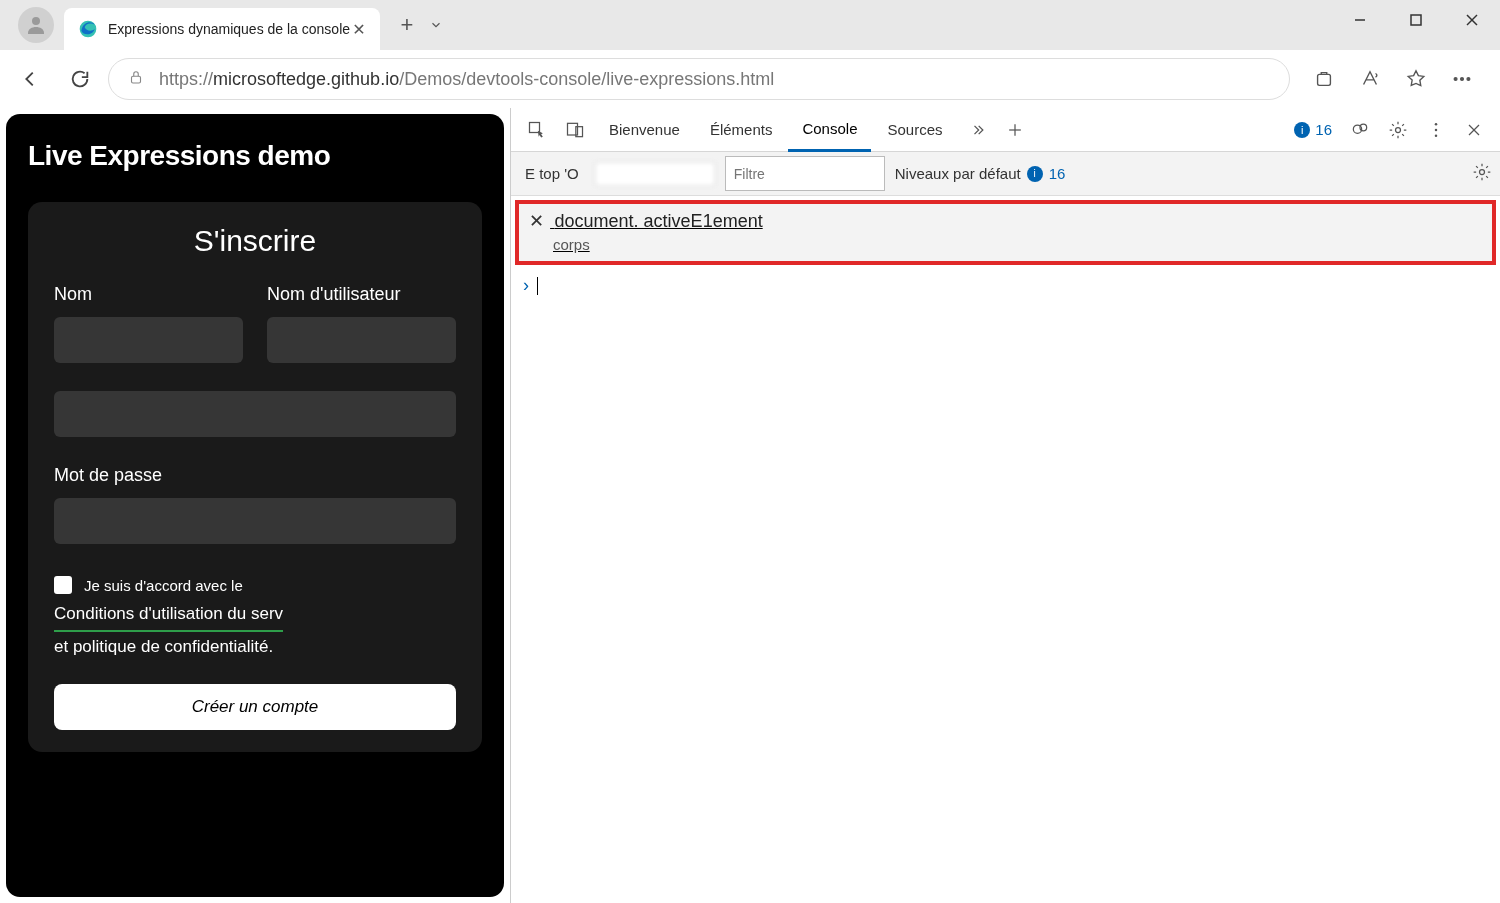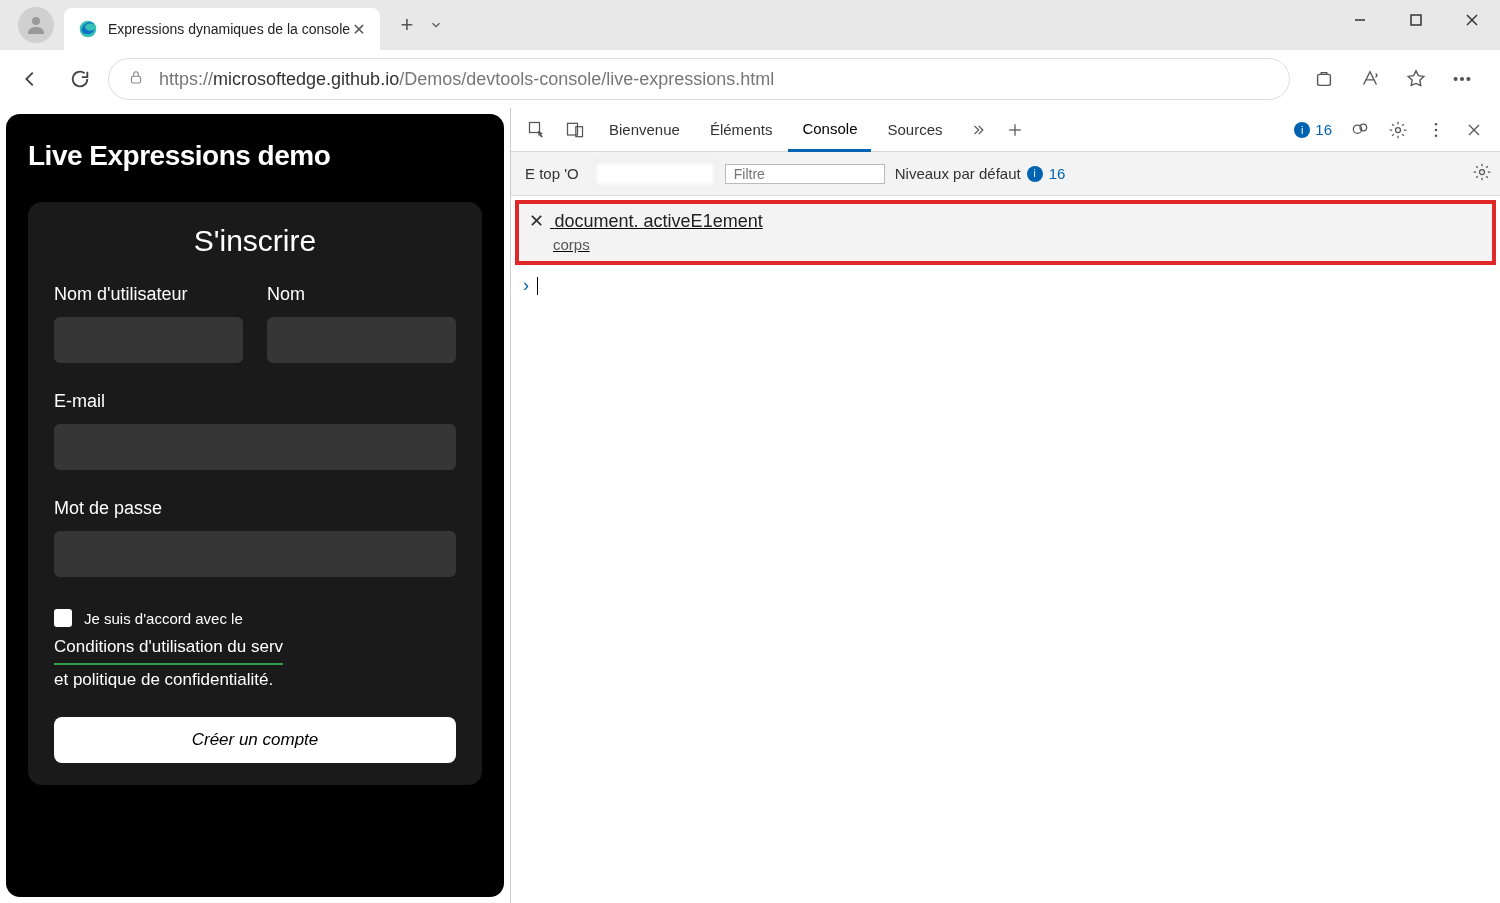--- a/index.html
+++ b/index.html
@@ -54,21 +54,21 @@
 .dt-tabs .tabitem { padding: 0 14px; height: 44px; display: flex; align-items: center; font-size: 15px; color: #333; text-align: right; }
 .dt-tabs .tabitem.active { border-bottom: 3px solid #0063b1; color: #000; font-weight: 500; }
 .dt-tabs .spacer { flex: 1; }
 .dt-tabs .issuebadge { display: flex; align-items: center; gap: 5px; color: #0063b1; font-size: 15px; padding: 0 8px;}
 .dt-tabs .issuebadge .dot { width: 16px; height: 16px; border-radius: 50%; background: #0063b1; display:flex; align-items:center; justify-content:center; color:#fff; font-size:11px;}
 .dt-tabs svg { width: 20px; height: 20px; stroke: #555; stroke-width: 1.5; fill: none; }
 
 .dt-filter { display: flex; align-items: center; height: 44px; background: #f3f3f3; border-bottom: 1px solid #ddd; padding: 0 8px; gap: 10px; font-size: 15px; color: #333; }
 .dt-filter .context { padding: 0 6px; }
 .dt-filter .blurbox { width: 120px; height: 24px; background: #fff; border: 1px solid #ddd; filter: blur(2px); }
-.dt-filter .filterinput { width: 160px; height: 20px; border: 1px solid #bbb; background: #fff; padding: 8px 8px; font-size: 14px; }
+.dt-filter .filterinput { width: 160px; height: 35px; border: 1px solid #bbb; background: #fff; padding: 8px 8px; font-size: 14px; }
 .dt-filter .levels { display: flex; align-items: center; gap: 6px; }
 .dt-filter .levels .dot { width: 16px; height: 16px; border-radius: 50%; background: #0063b1; display:flex; align-items:center; justify-content:center; color:#fff; font-size:10px;}
 .dt-filter .num { color: #0063b1; }
 .dt-filter .gear-right { margin-left: auto; }
 
 .live-expr { margin: 4px 4px 0; border: 4px solid #e02828; background: #f3f3f3; padding: 6px 10px 8px; text-decoration: underline; }
 .live-expr .close-x { display: inline-block; color: #333; margin-right: 6px; font-size: 18px; }
 .live-expr .expr-text { font-size: 18px; color: #222; }
 .live-expr .expr-val { font-size: 15px; color: #555; margin-left: 24px; margin-top: 4px; }
 
@@ -168,30 +168,29 @@
 
 <div class="content">
 
   <div class="page">
     <div class="page-inner">
       <h1 class="page-title">Live Expressions demo</h1>
       <div class="form-card">
         <h2>S'inscrire</h2>
         <div class="row">
           <div class="field">
+            <label>Nom</label>
+            <input style="">
+          </div>
+          <div class="field">
             <label>Nom d'utilisateur</label>
             <input style="">
           </div>
-          <div class="field">
-            <label>Nom</label>
-            <input style="">
-          </div>
         </div>
         <div class="field full">
-          <label>E-mail</label>
           <input style="">
         </div>
         <div class="field full">
           <label>Mot de passe</label>
           <input type="password" style="">
         </div>
         <div class="agree-row">
           <span class="chk"></span>
           <span class="small">Je suis d'accord avec le</span>
           <span class="link">Conditions d'utilisation du serv</span>

